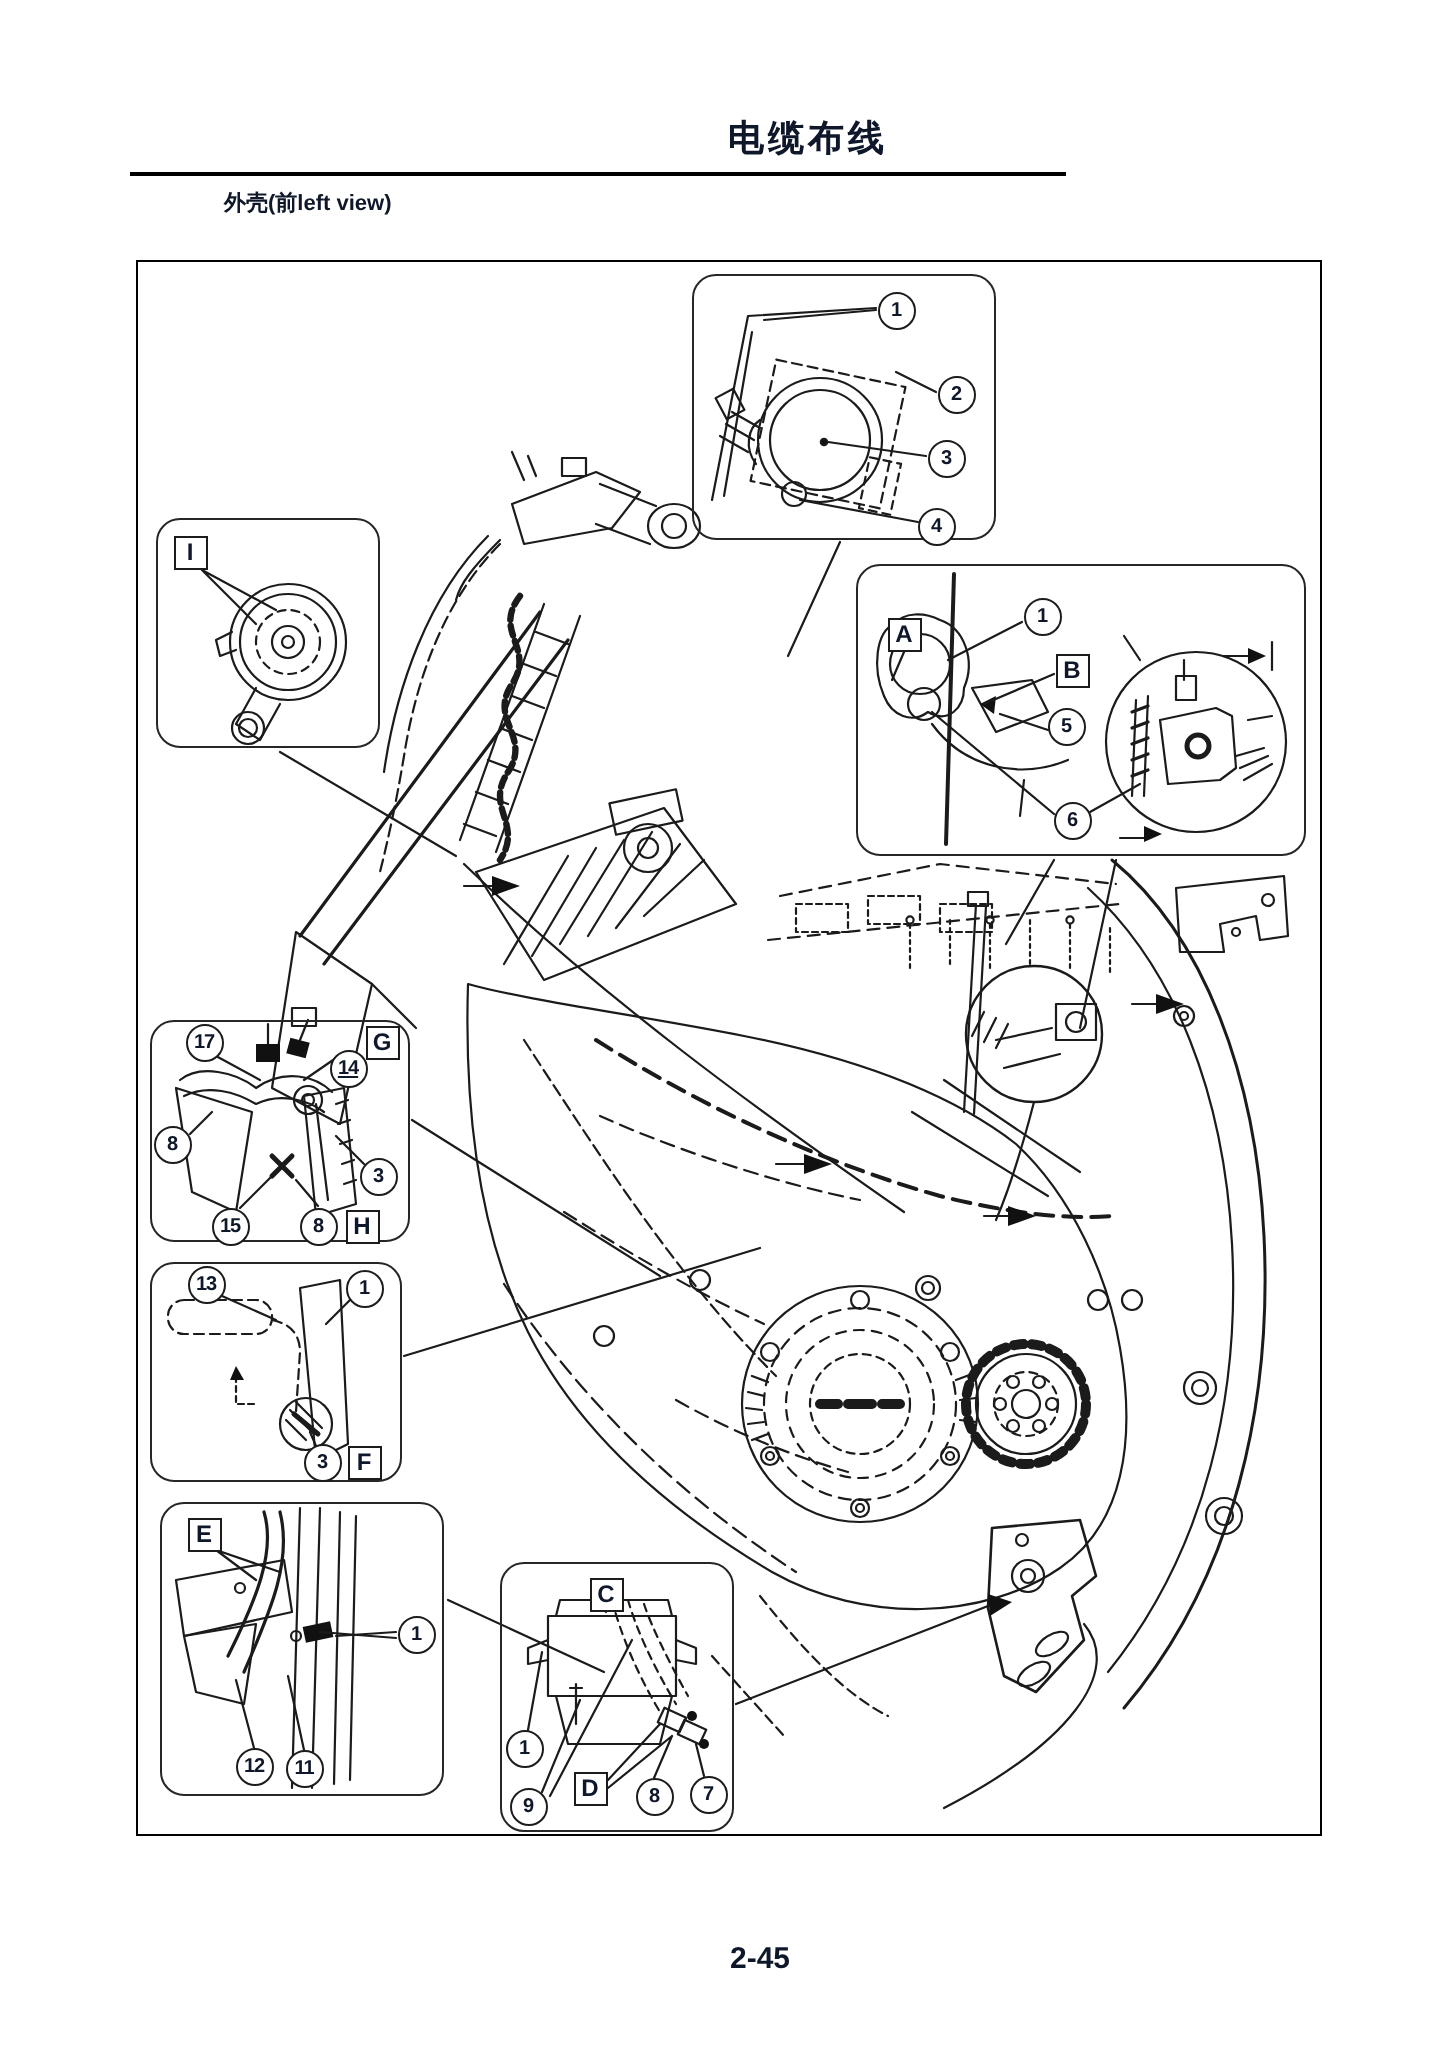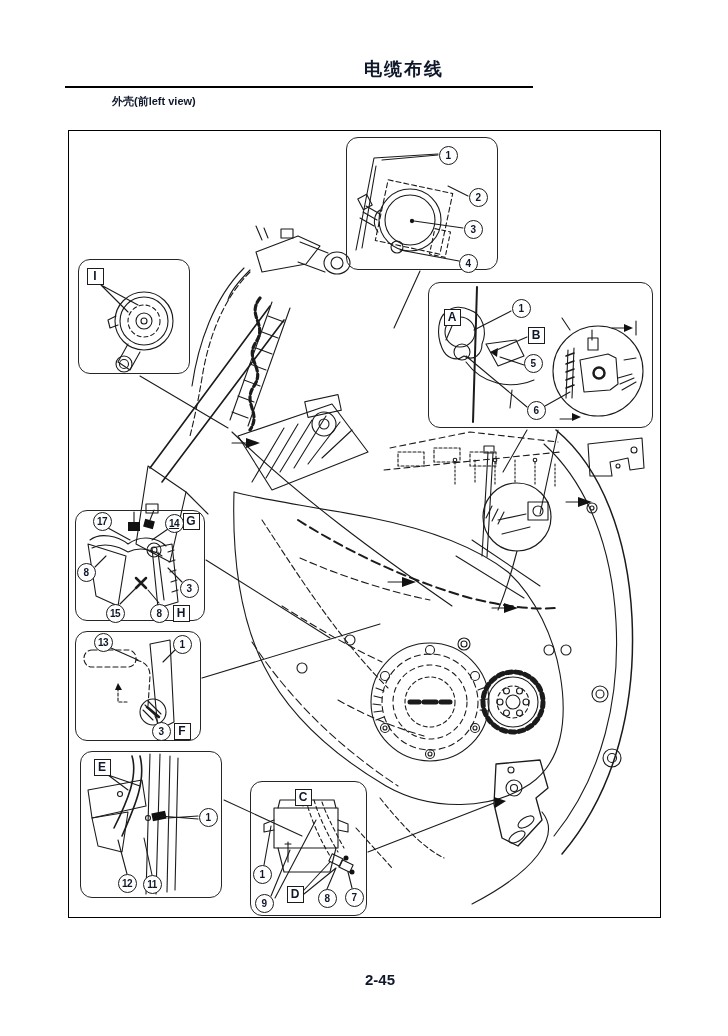--- a/index.html
+++ b/index.html
@@ -283,21 +283,21 @@
   <div class="callout" style="left:438.5px;top:145.5px;">1</div>
   <div class="callout" style="left:468.5px;top:187.5px;">2</div>
   <div class="callout" style="left:463.5px;top:219.5px;">3</div>
   <div class="callout" style="left:458.5px;top:253.5px;">4</div>
 
   <div class="callout" style="left:511.5px;top:298.5px;">1</div>
   <div class="callout" style="left:523.5px;top:353.5px;">5</div>
   <div class="callout" style="left:526.5px;top:400.5px;">6</div>
 
   <div class="callout" style="left:92.5px;top:511.5px;">17</div>
-  <div class="callout" style="left:164.5px;top:514px;text-decoration:underline;">14</div>
+  <div class="callout" style="left:164.5px;top:525px;text-decoration:underline;">14</div>
   <div class="callout" style="left:76.5px;top:562.5px;">8</div>
   <div class="callout" style="left:179.5px;top:578.5px;">3</div>
   <div class="callout" style="left:105.5px;top:604px;">15</div>
   <div class="callout" style="left:149.5px;top:603.5px;">8</div>
 
   <div class="callout" style="left:93.5px;top:632.5px;">13</div>
   <div class="callout" style="left:172.5px;top:634.5px;">1</div>
   <div class="callout" style="left:151.5px;top:721.5px;">3</div>
 
   <div class="callout" style="left:198.5px;top:807.5px;">1</div>

